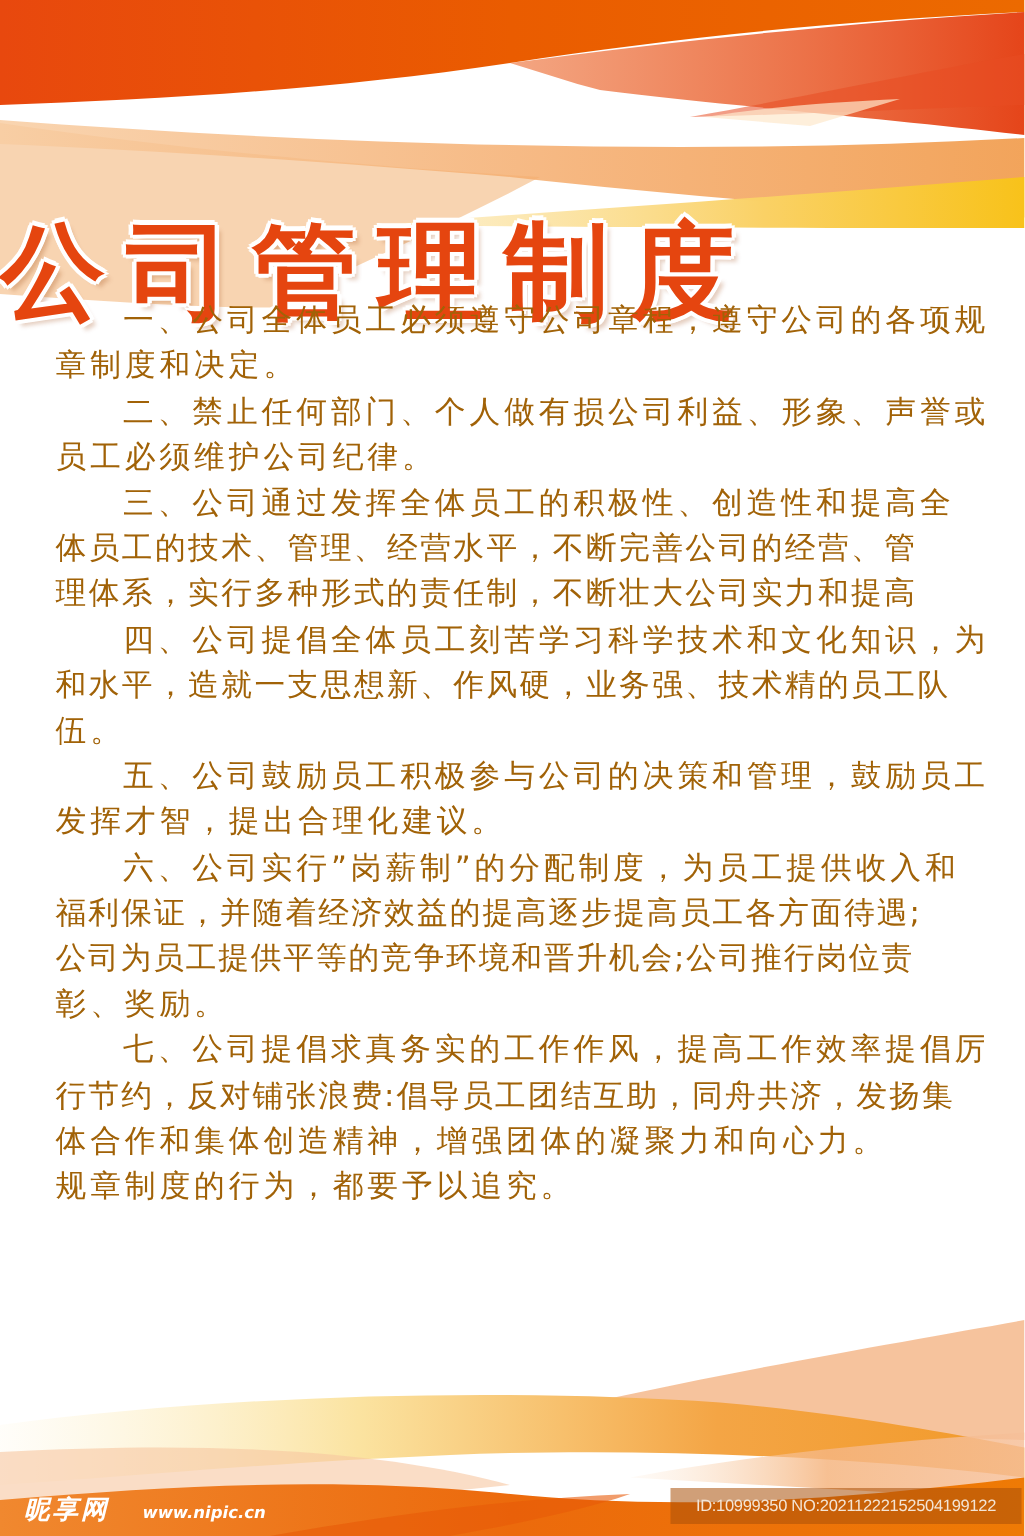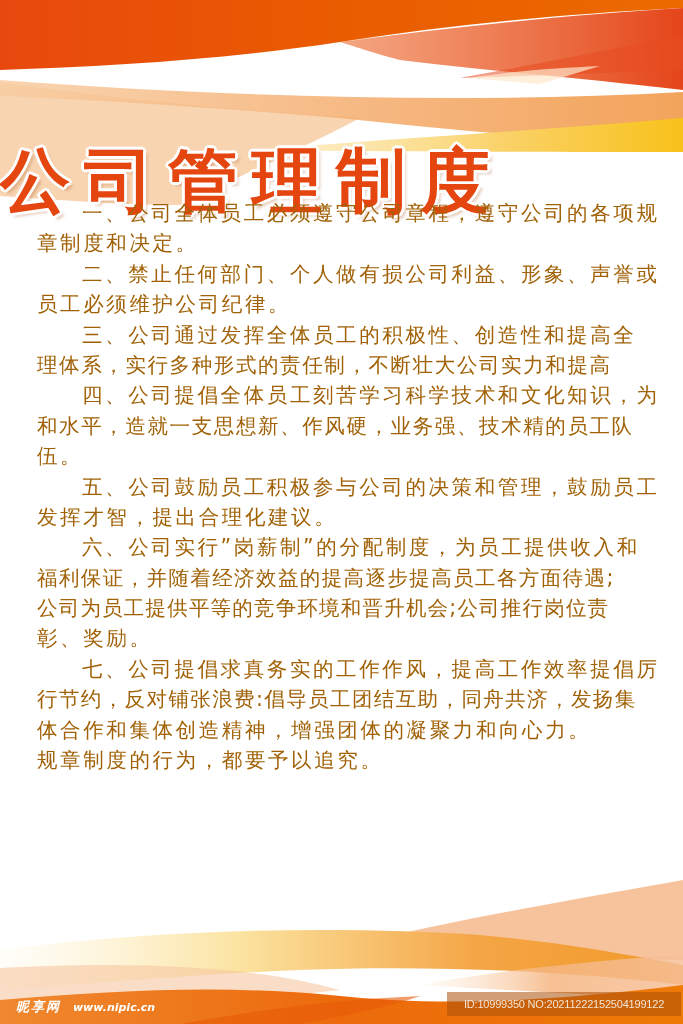--- a/index.html
+++ b/index.html
@@ -20,21 +20,21 @@
   .line {
     display: block; height: 30.4px; line-height: 30.4px; white-space: nowrap;
     font-family: "DejaVu Sans", sans-serif; font-size: 20.5px; color: #a16207;
     letter-spacing: 2.6px;
   }
   .footer-logo {
     position: absolute; left: 16px; top: 995px; z-index: 3; color: #ffffff;
     font-family: "DejaVu Sans", sans-serif; font-weight: bold; font-style: italic; font-size: 17px;
     white-space: nowrap;
   }
-  .footer-logo .cn { font-size: 13px; letter-spacing: 2px; margin-right: 6px; }
+  .footer-logo .cn { font-size: 17px; letter-spacing: 2px; margin-right: 16px; }
   .footer-logo .url { font-size: 11px; }
   .footer-id {
     position: absolute; left: 447px; top: 992px; width: 234px; height: 24px; z-index: 3;
     background: rgba(170, 80, 10, 0.55); color: #f4e4d4;
     font-family: "Liberation Sans", sans-serif; font-size: 11px; line-height: 24px; text-align: center;
     letter-spacing: -0.2px; white-space: nowrap;
   }
 </style>
 </head>
 <body>
@@ -100,20 +100,21 @@
   <div>
     <span class="line" style="padding-left:45px">一、公司全体员工必须遵守公司章程，遵守公司的各项规</span>
     <span class="line">章制度和决定。</span>
   </div>
   <div>
     <span class="line" style="padding-left:45px">二、禁止任何部门、个人做有损公司利益、形象、声誉或</span>
     <span class="line">员工必须维护公司纪律。</span>
   </div>
   <div>
     <span class="line" style="padding-left:45px">三、公司通过发挥全体员工的积极性、创造性和提高全</span>
+    <span class="line" style="letter-spacing:1.6px">体员工的技术、管理、经营水平，不断完善公司的经营、管</span>
     <span class="line" style="letter-spacing:1.6px">理体系，实行多种形式的责任制，不断壮大公司实力和提高</span>
   </div>
   <div>
     <span class="line" style="padding-left:45px">四、公司提倡全体员工刻苦学习科学技术和文化知识，为</span>
     <span class="line" style="letter-spacing:1.6px">和水平，造就一支思想新、作风硬，业务强、技术精的员工队</span>
     <span class="line">伍。</span>
   </div>
   <div>
     <span class="line" style="padding-left:45px">五、公司鼓励员工积极参与公司的决策和管理，鼓励员工</span>
     <span class="line">发挥才智，提出合理化建议。</span>

